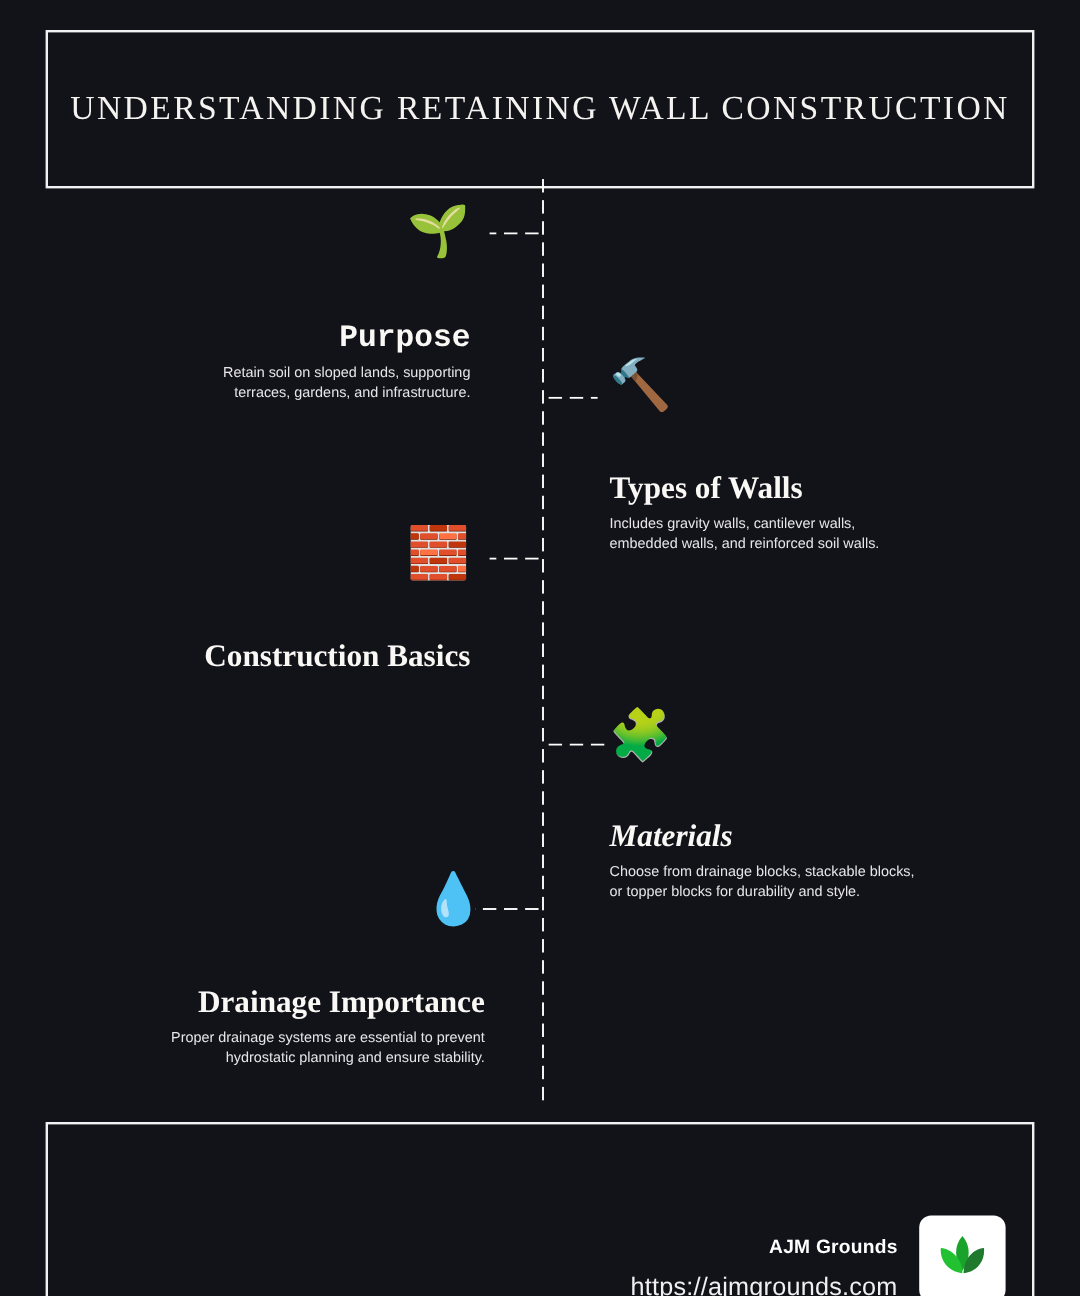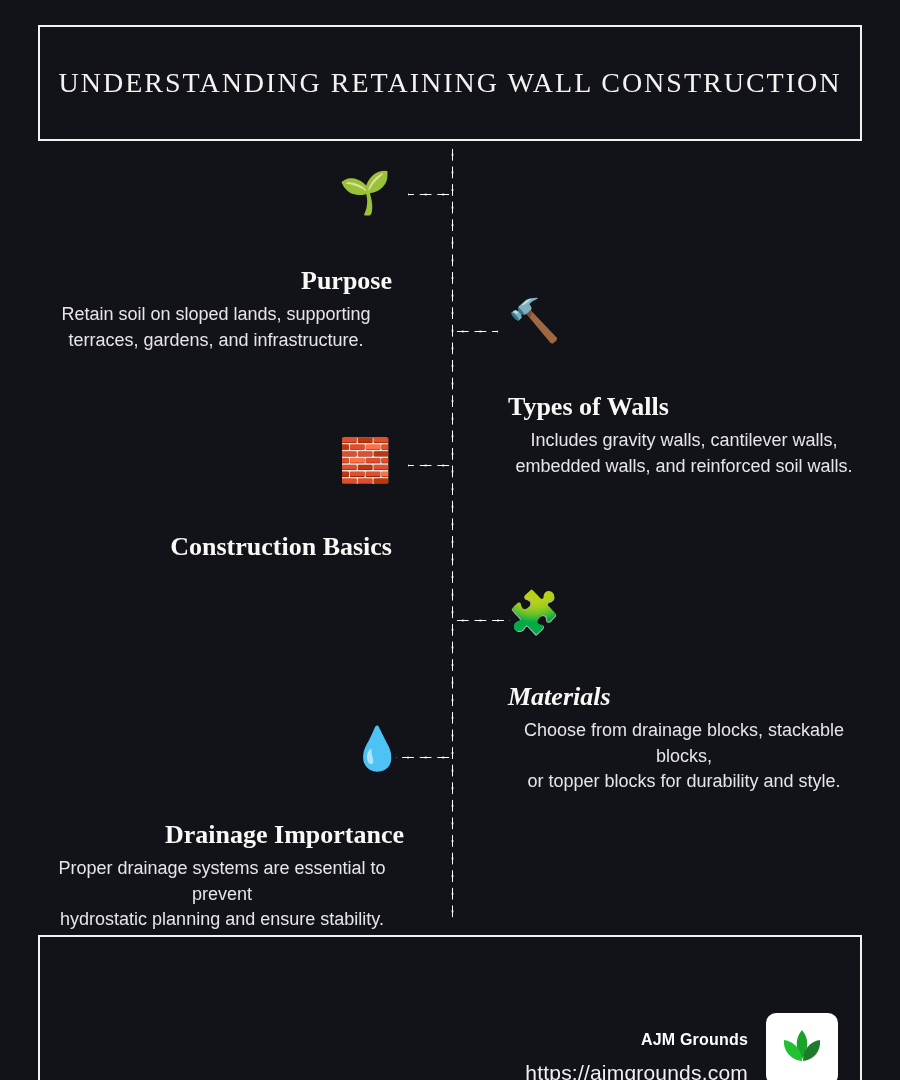--- a/index.html
+++ b/index.html
@@ -9,21 +9,21 @@
     background:#121219;
     font-family:"Liberation Sans", sans-serif;
     overflow:hidden;
     position:relative;
   }
 
   
   .header-panel{
     position:absolute;
     left:38px; top:25px;
-    width:824px; height:116px;
+    width:824px; height:132px;
     border:2px solid #f2f2f2;
     display:flex; align-items:center; justify-content:center;
   }
   .header-title{
     font-family:"Liberation Serif", serif;
     font-size:28px;
     letter-spacing:2.0px;
     color:#f5f3f0;
     text-transform:uppercase;
     white-space:nowrap;
@@ -63,25 +63,24 @@
     display:block;
   }
   .blk-title{
     font-family:"Liberation Serif", serif;
     font-weight:700;
     font-size:26px;
     color:#faf8f5;
     margin-bottom:6px;
   }
   .blk-body{
-    font-size:18px;
+    font-size:12px;
     line-height:1.42;
     color:#e6e6e9;
     white-space:pre-line;
-    text-align:center;
   }
 
   
   .footer-panel{
     position:absolute;
     left:38px; top:935px;
     width:824px; height:152px;
     border:2px solid #f2f2f2;
     display:flex; align-items:flex-end; justify-content:flex-end;
     padding-right:22px;
@@ -111,21 +110,21 @@
 <div class="spine"></div>
 
 <div class="conn left" style="left:408px; top:193px;  width:44px;"></div>
 <div class="conn right" style="left:454px; top:330px;  width:44px;"></div>
 <div class="conn left" style="left:408px; top:464px;  width:44px;"></div>
 <div class="conn right" style="left:454px; top:619px;  width:56px;"></div>
 <div class="conn left" style="left:396px; top:756px;  width:56px;"></div>
 
 <div class="block side-left" style="left:40px; top:172px; width:352px;">
   <span class="blk-icon">🌱</span>
-  <div class="blk-title" style="margin-top:46px;">Purpose</div>
+  <div class="blk-title" style="margin-top:46px;font-family:Liberation Mono, monospace;">Purpose</div>
   <div class="blk-body">Retain soil on sloped lands, supporting
 terraces, gardens, and infrastructure.</div>
 </div>
 
 <div class="block side-right" style="left:508px; top:300px; width:352px;">
   <span class="blk-icon">🔨</span>
   <div class="blk-title" style="margin-top:44px;">Types of Walls</div>
   <div class="blk-body">Includes gravity walls, cantilever walls,
 embedded walls, and reinforced soil walls.</div>
 </div>

